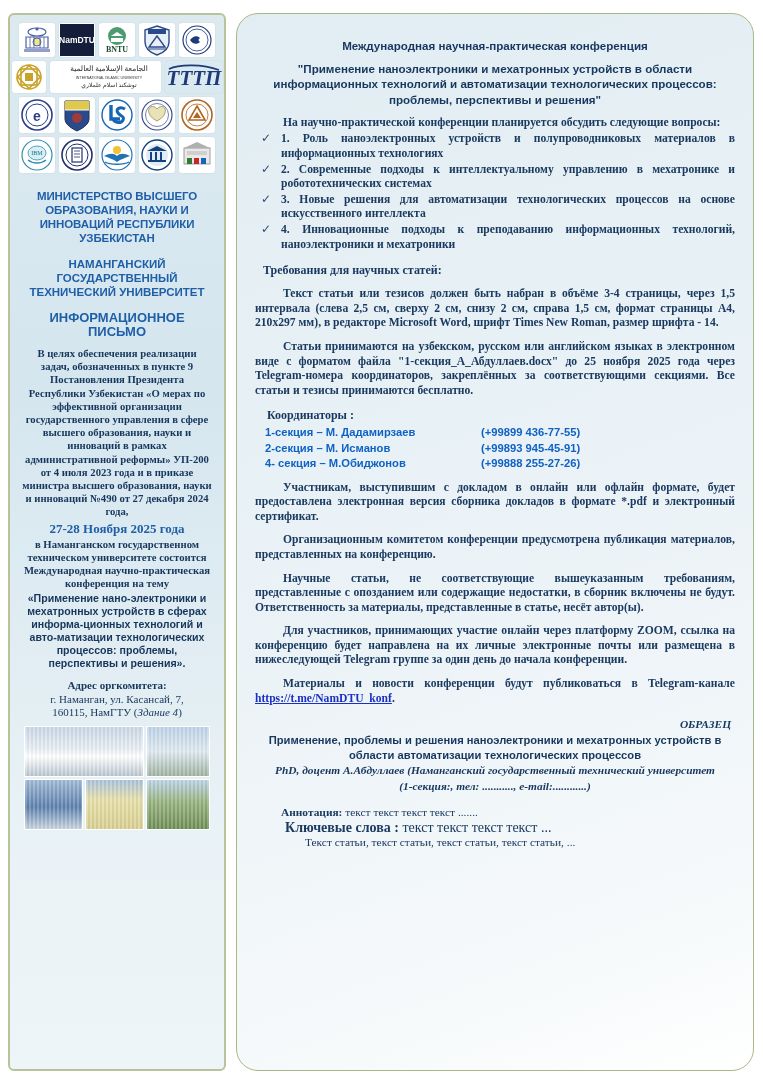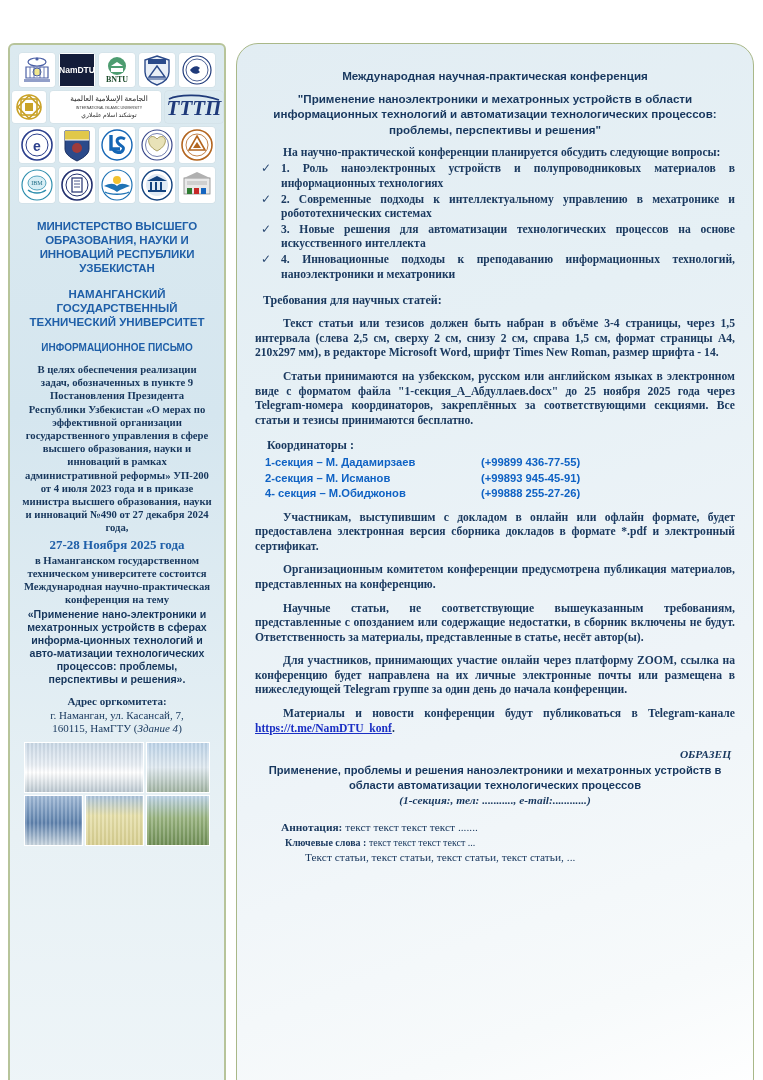--- a/index.html
+++ b/index.html
@@ -2,21 +2,21 @@
 <html><head>
 <meta charset="utf-8">
 <style>
   html,body{margin:0;padding:0;}
   body{
     width:763px;height:1080px;
     background:#ffffff;
     font-family:"Liberation Serif", serif;
     overflow:hidden;
   }
-  .page{position:relative;width:763px;height:956px;margin-top:30px;}
+  .page{position:relative;width:763px;height:956px;}
 
   
   .sidebar{
     position:absolute;left:8px;top:13px;width:218px;height:1058px;
     border:2px solid #b7c49a;border-radius:6px;
     background:linear-gradient(180deg,#dceaf0 0%,#d5e6ef 35%,#e8f1f5 75%,#eef5f8 100%);
     box-sizing:border-box;
     padding:6px 6px 0 6px;
     overflow:hidden;
   }
@@ -43,21 +43,21 @@
   }
   .sb-heading2{
     color:#1f5fa8;font-weight:bold;text-align:center;
     font-family:"Liberation Sans", sans-serif;
     font-size:11.5px;line-height:14px;
     margin:12px 4px 0 4px;
   }
   .sb-heading3{
     color:#1f5fa8;font-weight:bold;text-align:center;
     font-family:"Liberation Sans", sans-serif;
-    font-size:10px;line-height:14px;
+    font-size:13px;line-height:14px;
     margin:12px 4px 8px 4px;
   }
   .sb-body{
     color:#16365c;text-align:center;font-weight:bold;
     font-family:"Liberation Serif", serif;
     font-size:10.7px;line-height:13.2px;
     margin:0 6px;
   }
   .sb-date{
     color:#1f5fa8;font-weight:bold;text-align:center;
@@ -165,21 +165,21 @@
     font-family:"Liberation Serif", serif;
     font-size:11.4px;line-height:14.5px;margin:1px 2px 0 2px;
   }
   .samp-ann{
     color:#1b3a60;font-family:"Liberation Serif", serif;
     font-size:11.4px;line-height:15px;margin:12px 2px 0 28px;
   }
   .samp-ann b{font-weight:bold;}
   .samp-kw{
     color:#1b3a60;font-family:"Liberation Serif", serif;
-    font-size:10px;line-height:15px;margin:0 2px 0 32px;
+    font-size:14px;line-height:15px;margin:0 2px 0 32px;
   }
   .samp-body{
     color:#1b3a60;font-family:"Liberation Serif", serif;
     font-size:11.4px;line-height:15px;margin:0 2px 0 52px;
   }
   .b{font-weight:bold;}
 </style>
 </head>
 <body>
 
@@ -425,20 +425,21 @@
 
     <div class="p">Участникам, выступившим с докладом в онлайн или офлайн формате, будет предоставлена электронная версия сборника докладов в формате *.pdf и электронный сертификат.</div>
     <div class="p">Организационным комитетом конференции предусмотрена публикация материалов, представленных на конференцию.</div>
     <div class="p">Научные статьи, не соответствующие вышеуказанным требованиям, представленные с опозданием или содержащие недостатки, в сборник включены не будут. Ответственность за материалы, представленные в статье, несёт автор(ы).</div>
     <div class="p">Для участников, принимающих участие онлайн через платформу ZOOM, ссылка на конференцию будет направлена на их личные электронные почты или размещена в нижеследующей Telegram группе за один день до начала конференции.</div>
 
     <div class="p"><span>Материалы и новости конференции будут публиковаться в Telegram-канале </span><a class="lnk" href="#">https://t.me/NamDTU_konf</a><span>.</span></div>
 
     <div class="obrazec">ОБРАЗЕЦ</div>
     <div class="samp-title">Применение, проблемы и решения наноэлектроники и мехатронных устройств в области автоматизации технологических процессов</div>
+    <div class="samp-author">PhD, доцент А.Абдуллаев (Наманганский государственный технический университет</div>
     <div class="samp-author">(1-секция:, тел: ..........., e-mail:............)</div>
 
     <div class="samp-ann"><b>Аннотация:</b><span> текст  текст   текст   текст .......</span></div>
     <div class="samp-kw"><b>Ключевые слова :</b><span>  текст   текст   текст   текст ...</span></div>
     <div class="samp-body">Текст статьи, текст статьи, текст статьи, текст статьи, ...</div>
 
   </div>
 
 </div>
 

